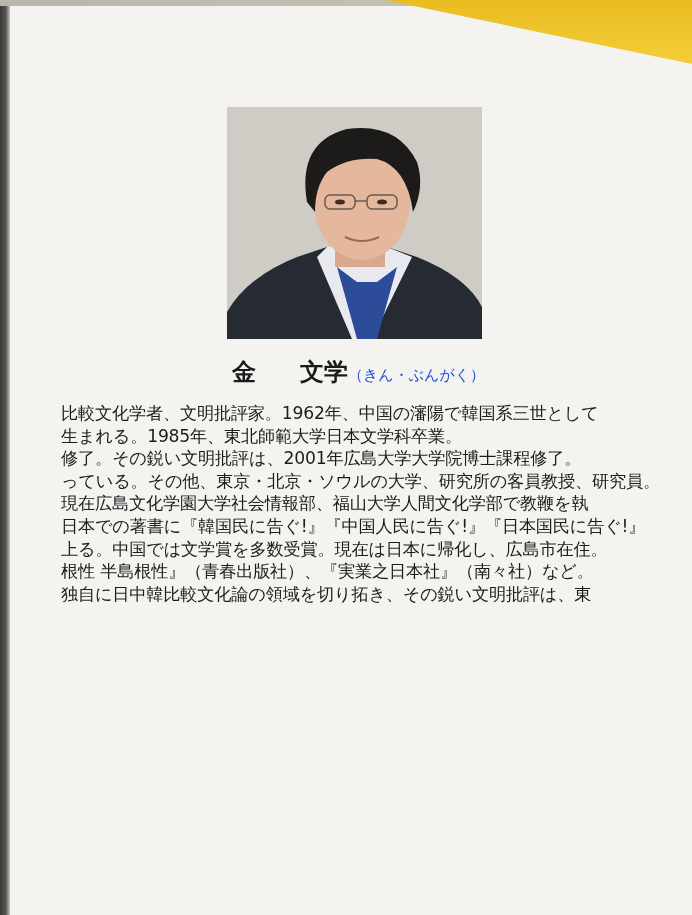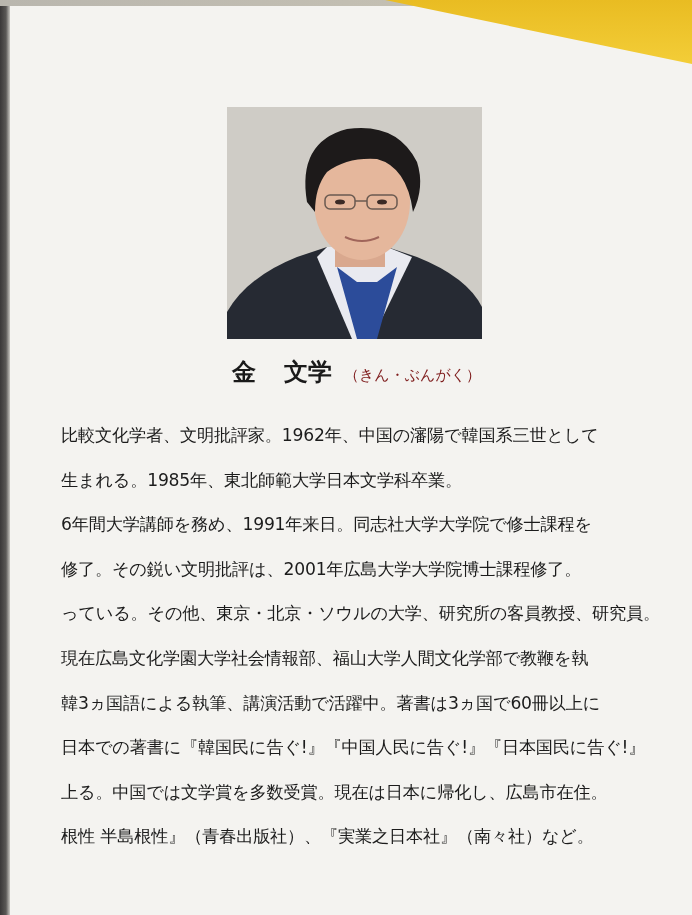--- a/index.html
+++ b/index.html
@@ -29,31 +29,31 @@
   }
   .photo svg { display: block; }
   .name-line {
     position: absolute; left: 232px; top: 356px;
     white-space: nowrap;
   }
   .name-surname, .name-given {
     font-family: "DejaVu Serif", "Liberation Serif", serif;
     font-size: 24px; font-weight: bold; color: #1a1a1a;
   }
-  .name-given { margin-left: 28px; }
+  .name-given { margin-left: 44px; }
   .name-reading {
     font-family: Liberation Serif, serif;
-    font-size: 15px; color: #7f1d1d; margin-left: 12px;
+    font-size: 15px; color: #1d4ed8; margin-left: 0;
   }
   .bio {
     position: absolute; left: 61px; top: 402px; width: 600px;
   }
   .bio-line {
     font-size: 17.2px; line-height: 22.6px; height: 22.6px;
-    white-space: nowrap; letter-spacing: -0.2px; margin-top: 22px;
+    white-space: nowrap; letter-spacing: -0.2px;
   }
 </style>
 </head>
 <body>
 
 <div class="left-edge"></div>
 <div class="top-band"></div>
 <div class="yellow-corner"></div>
 
 <div class="photo">
@@ -83,21 +83,20 @@
   </svg>
 </div>
 
 <div class="name-line">
   <span class="name-surname">金</span><span class="name-given">文学</span><span class="name-reading">（きん・ぶんがく）</span>
 </div>
 
 <div class="bio">
   <div class="bio-line">比較文化学者、文明批評家。1962年、中国の瀋陽で韓国系三世として</div>
   <div class="bio-line">生まれる。1985年、東北師範大学日本文学科卒業。</div>
-  <div class="bio-line">6年間大学講師を務め、1991年来日。同志社大学大学院で修士課程を</div>
   <div class="bio-line">修了。その鋭い文明批評は、2001年広島大学大学院博士課程修了。</div>
   <div class="bio-line">っている。その他、東京・北京・ソウルの大学、研究所の客員教授、研究員。</div>
   <div class="bio-line">現在広島文化学園大学社会情報部、福山大学人間文化学部で教鞭を執</div>
-  <div class="bio-line">韓3ヵ国語による執筆、講演活動で活躍中。著書は3ヵ国で60冊以上に</div>
   <div class="bio-line">日本での著書に『韓国民に告ぐ!』『中国人民に告ぐ!』『日本国民に告ぐ!』</div>
   <div class="bio-line">上る。中国では文学賞を多数受賞。現在は日本に帰化し、広島市在住。</div>
   <div class="bio-line">根性 半島根性』（青春出版社）、『実業之日本社』（南々社）など。</div>
+  <div class="bio-line">独自に日中韓比較文化論の領域を切り拓き、その鋭い文明批評は、東</div>
 </div>
 
 </body></html>

